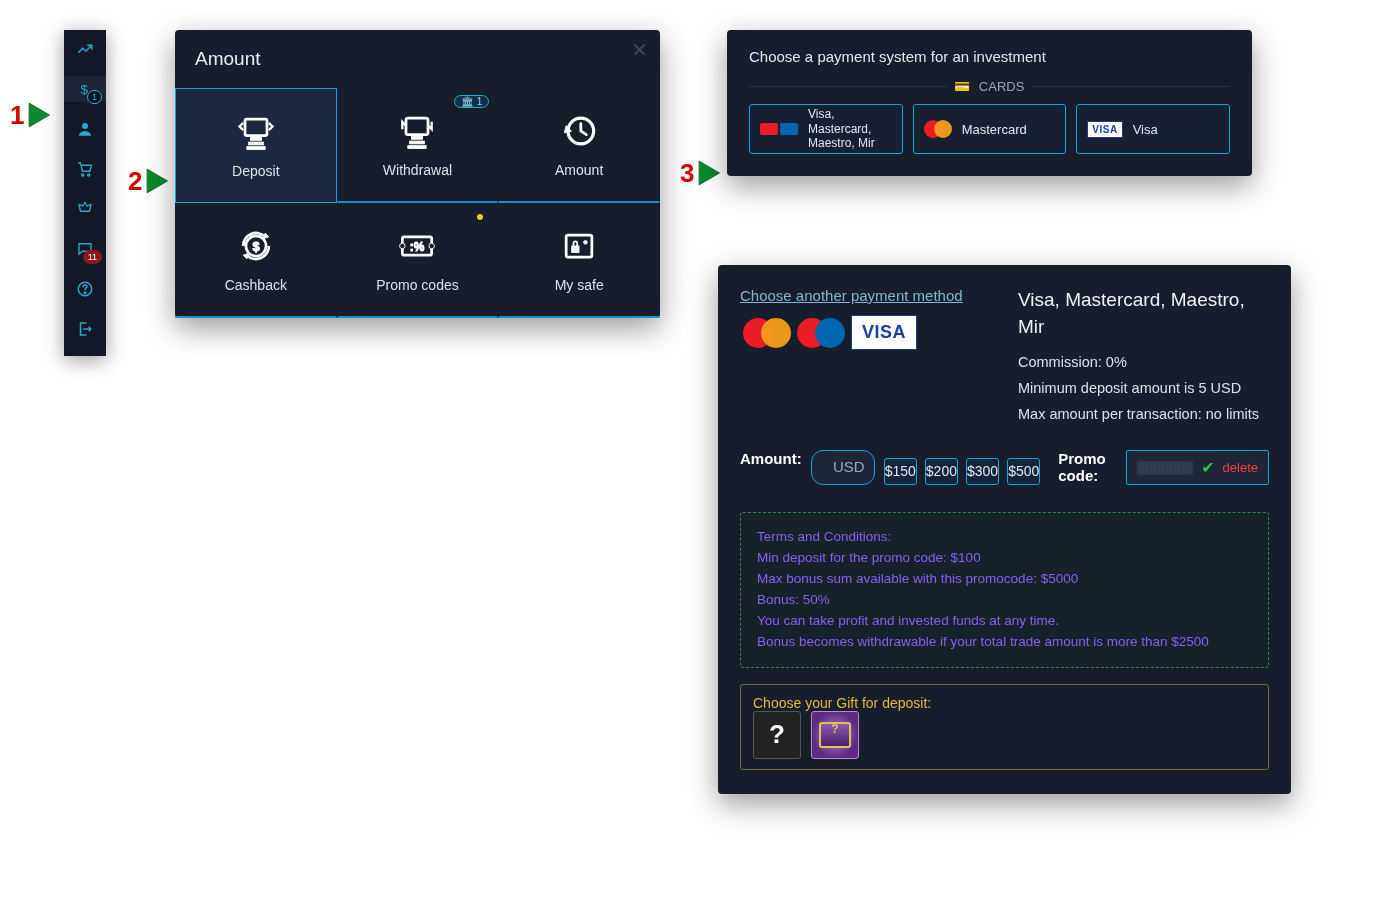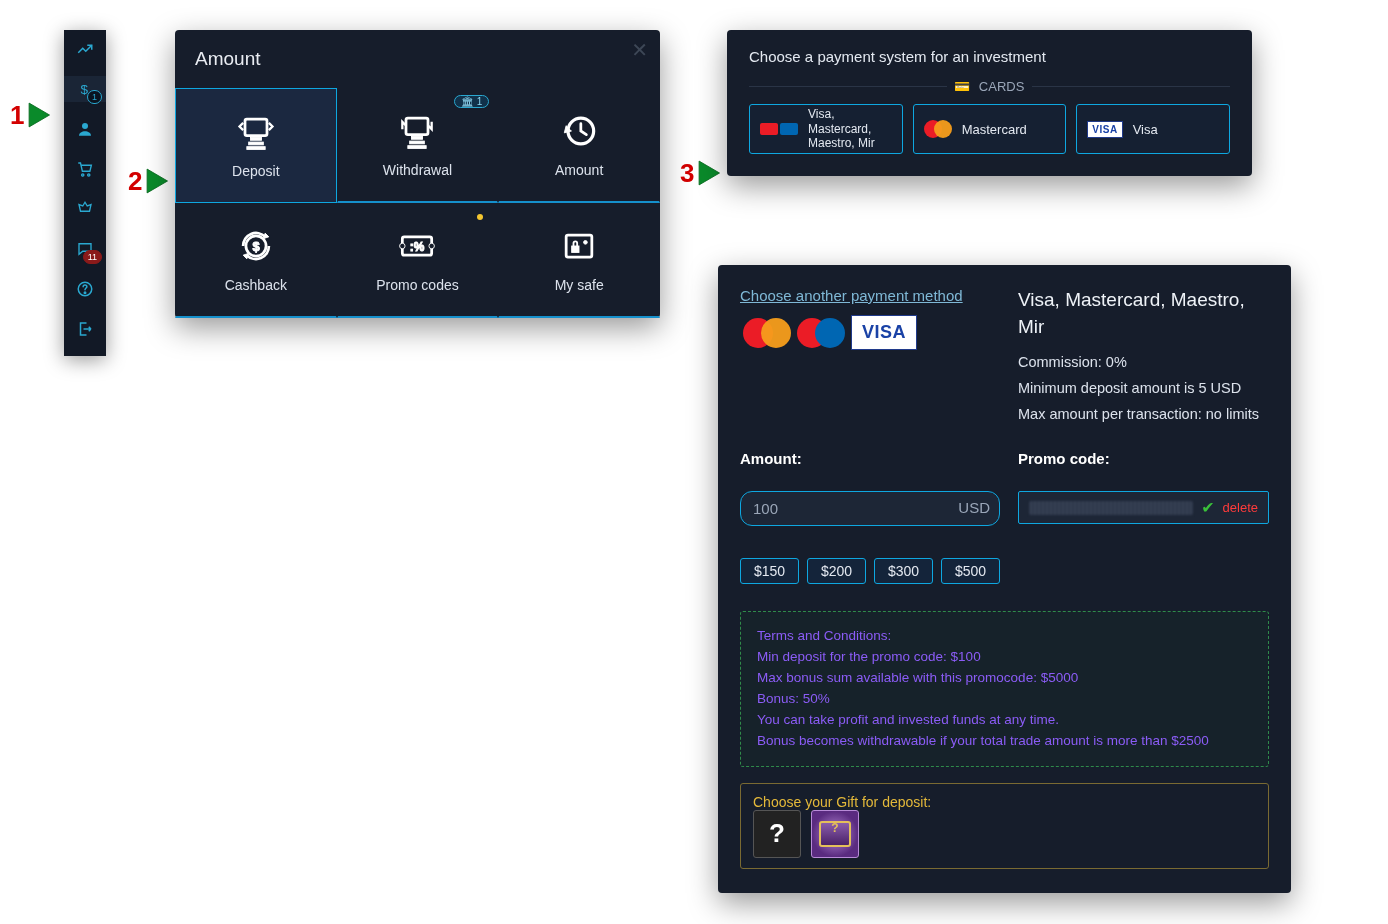--- a/index.html
+++ b/index.html
@@ -47,21 +47,21 @@
   .chg{color:#7fb8d6;text-decoration:underline;font-size:15px;cursor:pointer}
   .dep .top{display:flex;gap:28px}
   .logocluster{display:flex;flex-wrap:wrap;width:180px;gap:6px;margin-top:10px;align-items:center;justify-content:center}
   .maestro{width:48px;height:30px;position:relative}
   .maestro:before,.maestro:after{content:"";position:absolute;width:30px;height:30px;border-radius:50%}
   .maestro:before{background:#eb1c26;left:0}
   .maestro:after{background:#0066b2;right:0}
   .info h3{font-size:19px;font-weight:500;color:#eef2f7;margin-bottom:14px;line-height:1.4}
   .info p{font-size:14.5px;color:#dce2ec;margin-bottom:10px}
   .row{display:flex;gap:18px;margin-top:18px}
-  .col{display:flex;flex-direction:column;gap:24px}
+  .col{display:flex;gap:9px}
   .col.l{flex:0 0 260px}
   .col.r{flex:1}
   .flab{font-weight:700;color:#fff;font-size:15px}
   .amtwrap{position:relative}
   .amt{width:100%;background:#1d2636;border:1px solid #0ea7e0;color:#9aa6b8;font-size:15px;padding:8px 50px 8px 12px;border-radius:12px}
   .cur{position:absolute;right:10px;top:8px;color:#9aa6b8;font-size:15px}
   .quick{display:flex;gap:8px;margin-top:8px}
   .qb{flex:1;border:1px solid #0ea7e0;background:#14243a;color:#e3e8f0;font-size:14px;padding:4px 0;text-align:center;border-radius:3px;cursor:pointer}
   .promo{width:100%;background:#1d2636;border:1px solid #0ea7e0;border-radius:2px;display:flex;align-items:center;padding:6px 10px;gap:8px}
   .promo .blur{flex:1;height:14px;background:repeating-linear-gradient(90deg,#2a3446,#3a4458 2px,#2a3446 4px);filter:blur(1px);border-radius:2px}

